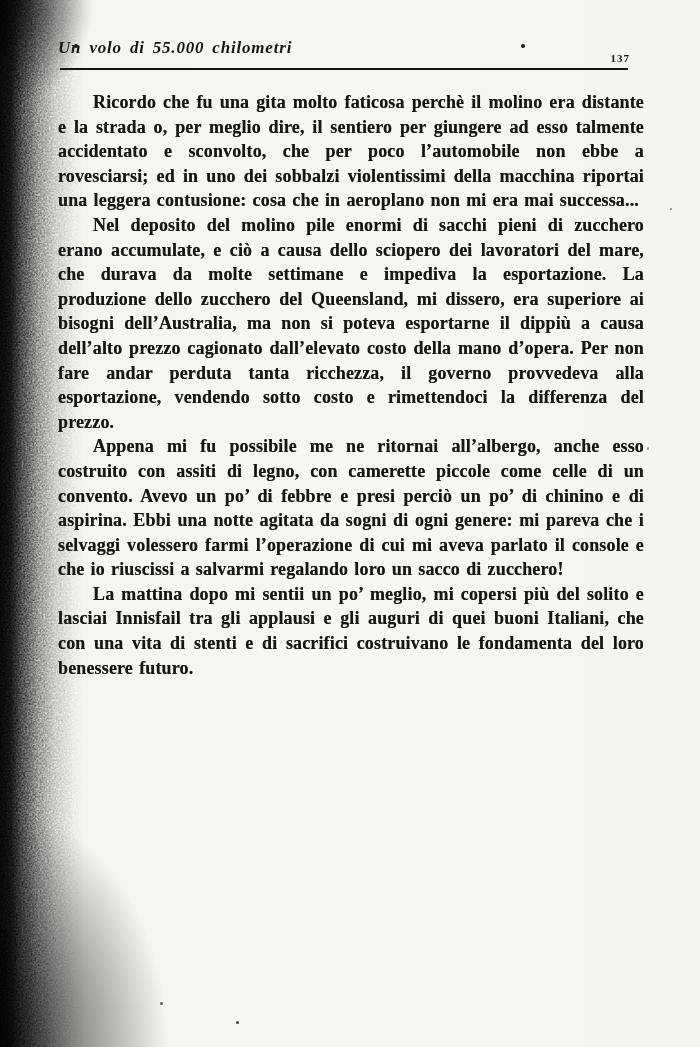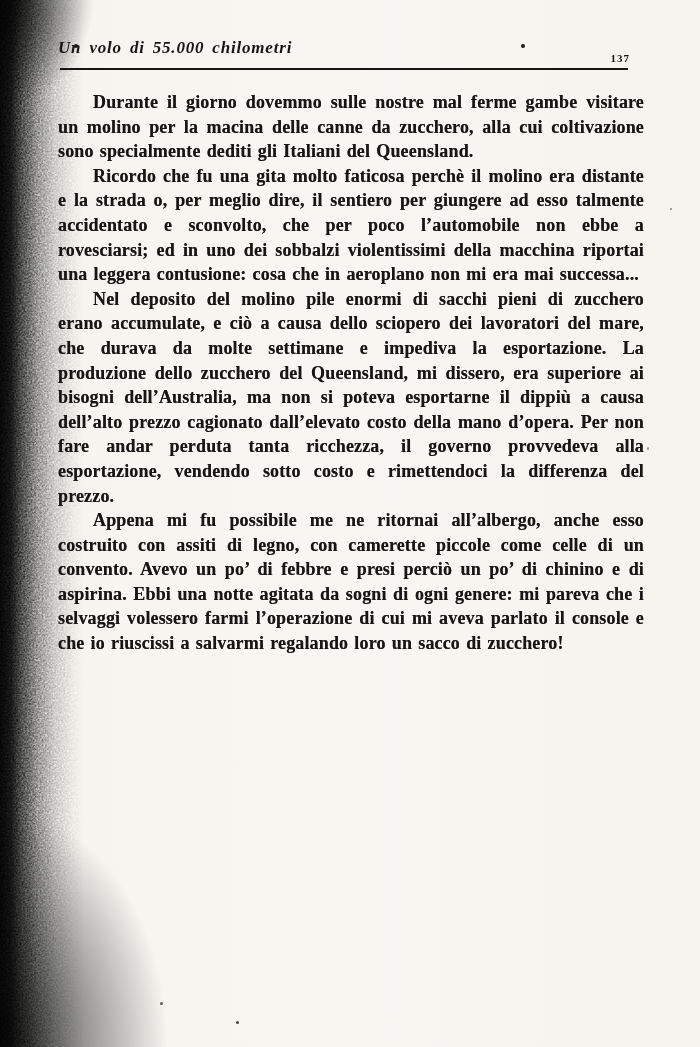--- a/index.html
+++ b/index.html
@@ -101,24 +101,24 @@
     <rect width="700" height="1047" filter="url(#f-dust)"></rect>
   </svg>
 
   <div class="header">
     <div class="running-title">Un volo di 55.000 chilometri</div>
     <div class="page-number">137</div>
   </div>
   <div class="header-rule"></div>
 
   <div class="body-text">
-    <p>Durante il giorno dovemmo sulle nostre mal ferme gambe visitare un molino per la macina delle canne da zucchero, alla cui coltivazione sono specialmente dediti gli Italiani del Queensland.</p>
     <p>Ricordo che fu una gita molto faticosa perchè il molino era distante e la strada o, per meglio dire, il sentiero per giungere ad esso talmente accidentato e sconvolto, che per poco l’automobile non ebbe a rovesciarsi; ed in uno dei sobbalzi violentissimi della macchina riportai una leggera contusione: cosa che in aeroplano non mi era mai successa...</p>
     <p>Nel deposito del molino pile enormi di sacchi pieni di zucchero erano accumulate, e ciò a causa dello sciopero dei lavoratori del mare, che durava da molte settimane e impediva la esportazione. La produzione dello zucchero del Queensland, mi dissero, era superiore ai bisogni dell’Australia, ma non si poteva esportarne il dippiù a causa dell’alto prezzo cagionato dall’elevato costo della mano d’opera. Per non fare andar perduta tanta ricchezza, il governo provvedeva alla esportazione, vendendo sotto costo e rimettendoci la differenza del prezzo.</p>
     <p>Appena mi fu possibile me ne ritornai all’albergo, anche esso costruito con assiti di legno, con camerette piccole come celle di un convento. Avevo un po’ di febbre e presi perciò un po’ di chinino e di aspirina. Ebbi una notte agitata da sogni di ogni genere: mi pareva che i selvaggi volessero farmi l’operazione di cui mi aveva parlato il console e che io riuscissi a salvarmi regalando loro un sacco di zucchero!</p>
+    <p>La mattina dopo mi sentii un po’ meglio, mi copersi più del solito e lasciai Innisfail tra gli applausi e gli auguri di quei buoni Italiani, che con una vita di stenti e di sacrifici costruivano le fondamenta del loro benessere futuro.</p>
   </div>
 
   <div class="speck" style="left:74px;  top:44px;  width:4px; height:4px;"></div>
   <div class="speck" style="left:521px; top:44px;  width:4px; height:4px;"></div>
   <div class="speck" style="left:160px; top:1002px;width:3px; height:3px; opacity:.7;"></div>
   <div class="speck" style="left:236px; top:1021px;width:3px; height:3px; opacity:.8;"></div>
   <div class="speck" style="left:670px; top:208px; width:2px; height:2px; opacity:.5;"></div>
   <div class="speck" style="left:647px; top:447px; width:2px; height:3px; opacity:.45;"></div>
 
 </div>

